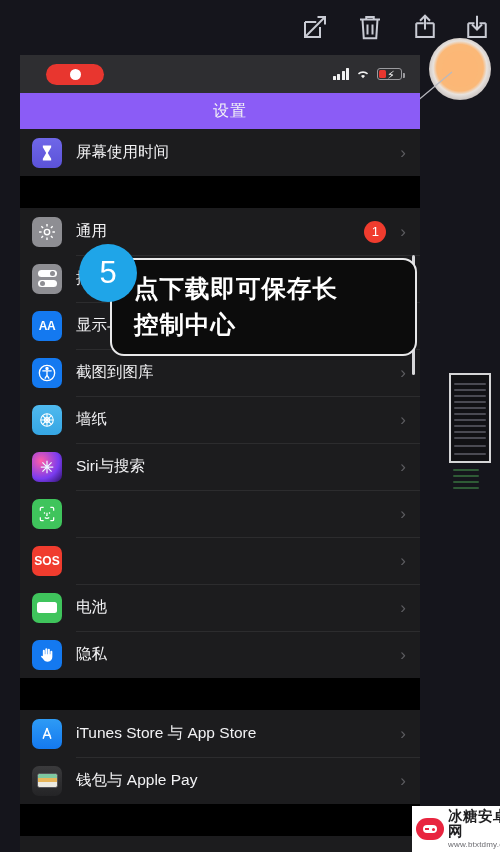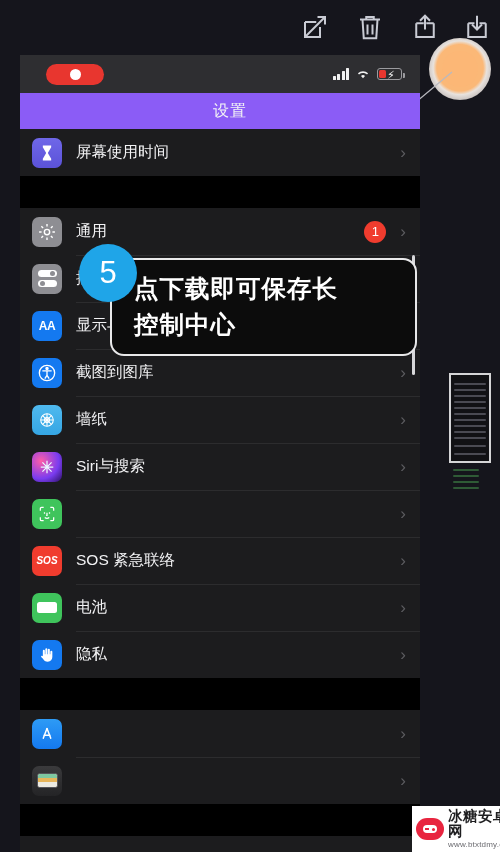--- a/index.html
+++ b/index.html
@@ -77,21 +77,21 @@
 
   
   .ic-hour  { background:linear-gradient(180deg,#6f67e8,#5b52d8); }
   .ic-gear  { background:#8e8e93; }
   .ic-toggle{ background:#8e8e93; }
   .ic-aa    { background:#1479f0; font-size:12px; letter-spacing:-.5px; }
   .ic-acc   { background:#1479f0; }
   .ic-wall  { background:linear-gradient(180deg,#4fb9ee,#35a6e4); }
   .ic-siri  { background:radial-gradient(circle at 30% 30%,#ff5ea8,#7a3cf0 60%,#2a1060); }
   .ic-face  { background:#3fc45c; }
-  .ic-sos   { background:#f03c2e; font-size:10px;font-style:italic; }
+  .ic-sos   { background:#f03c2e; font-size:12px; }
   .ic-batt  { background:#3fc45c; }
   .ic-priv  { background:#1479f0; }
   .ic-store { background:linear-gradient(180deg,#2e9bf5,#1479f0); }
   .ic-wallet{ background:linear-gradient(180deg,#3a3a3c,#242426); }
 
   .toggle-body { width:19px; height:19px; position:relative; }
   .toggle-body i { position:absolute; left:0; width:19px; height:7px;
        border-radius:4px; background:#fff; }
   .toggle-body i:nth-child(1){ top:1px; }
   .toggle-body i:nth-child(2){ top:11px; }
@@ -322,21 +322,20 @@
             <svg viewBox="0 0 24 24" fill="none" stroke="#fff" stroke-width="1.5">
               <path d="M4 8V5.5A1.5 1.5 0 0 1 5.5 4H8M16 4h2.5A1.5 1.5 0 0 1 20 5.5V8M20 16v2.5a1.5 1.5 0 0 1-1.5 1.5H16M8 20H5.5A1.5 1.5 0 0 1 4 18.5V16"></path>
               <path d="M9 10v1.6M15 10v1.6M12 10.5v3.2h-1M9.3 16.2c1.6 1.3 3.8 1.3 5.4 0"></path>
             </svg>
           </div>
           <div class="chev">›</div>
         </div>
 
         <div class="row">
           <div class="ic ic-sos">SOS</div>
-          <div class="row-label">SOS 紧急联络</div>
           <div class="chev">›</div>
         </div>
 
         <div class="row">
           <div class="ic ic-batt">
             <div class="batt-art"></div>
           </div>
           <div class="row-label">电池</div>
           <div class="chev">›</div>
         </div>
@@ -356,30 +355,32 @@
 
       <div class="group">
         <div class="row">
           <div class="ic ic-store">
             <svg viewBox="0 0 24 24" fill="none" stroke="#fff" stroke-width="1.8" stroke-linecap="round">
               <path d="M12 5.5L7.5 17"></path>
                 <path d="M12 5.5L16.5 17"></path>
                 <path d="M8.6 13.6h6.8"></path>
             </svg>
           </div>
+          <div class="row-label">iTunes Store 与 App Store</div>
           <div class="chev">›</div>
         </div>
         <div class="row">
           <div class="ic ic-wallet">
             <div class="wallet-art">
                 <span></span>
                 <span></span>
                 <span></span>
               </div>
           </div>
+          <div class="row-label">钱包与 Apple Pay</div>
           <div class="chev">›</div>
         </div>
       </div>
 
       <div class="gap"></div>
 
       <div class="group">
         <div class="row">
           
           

